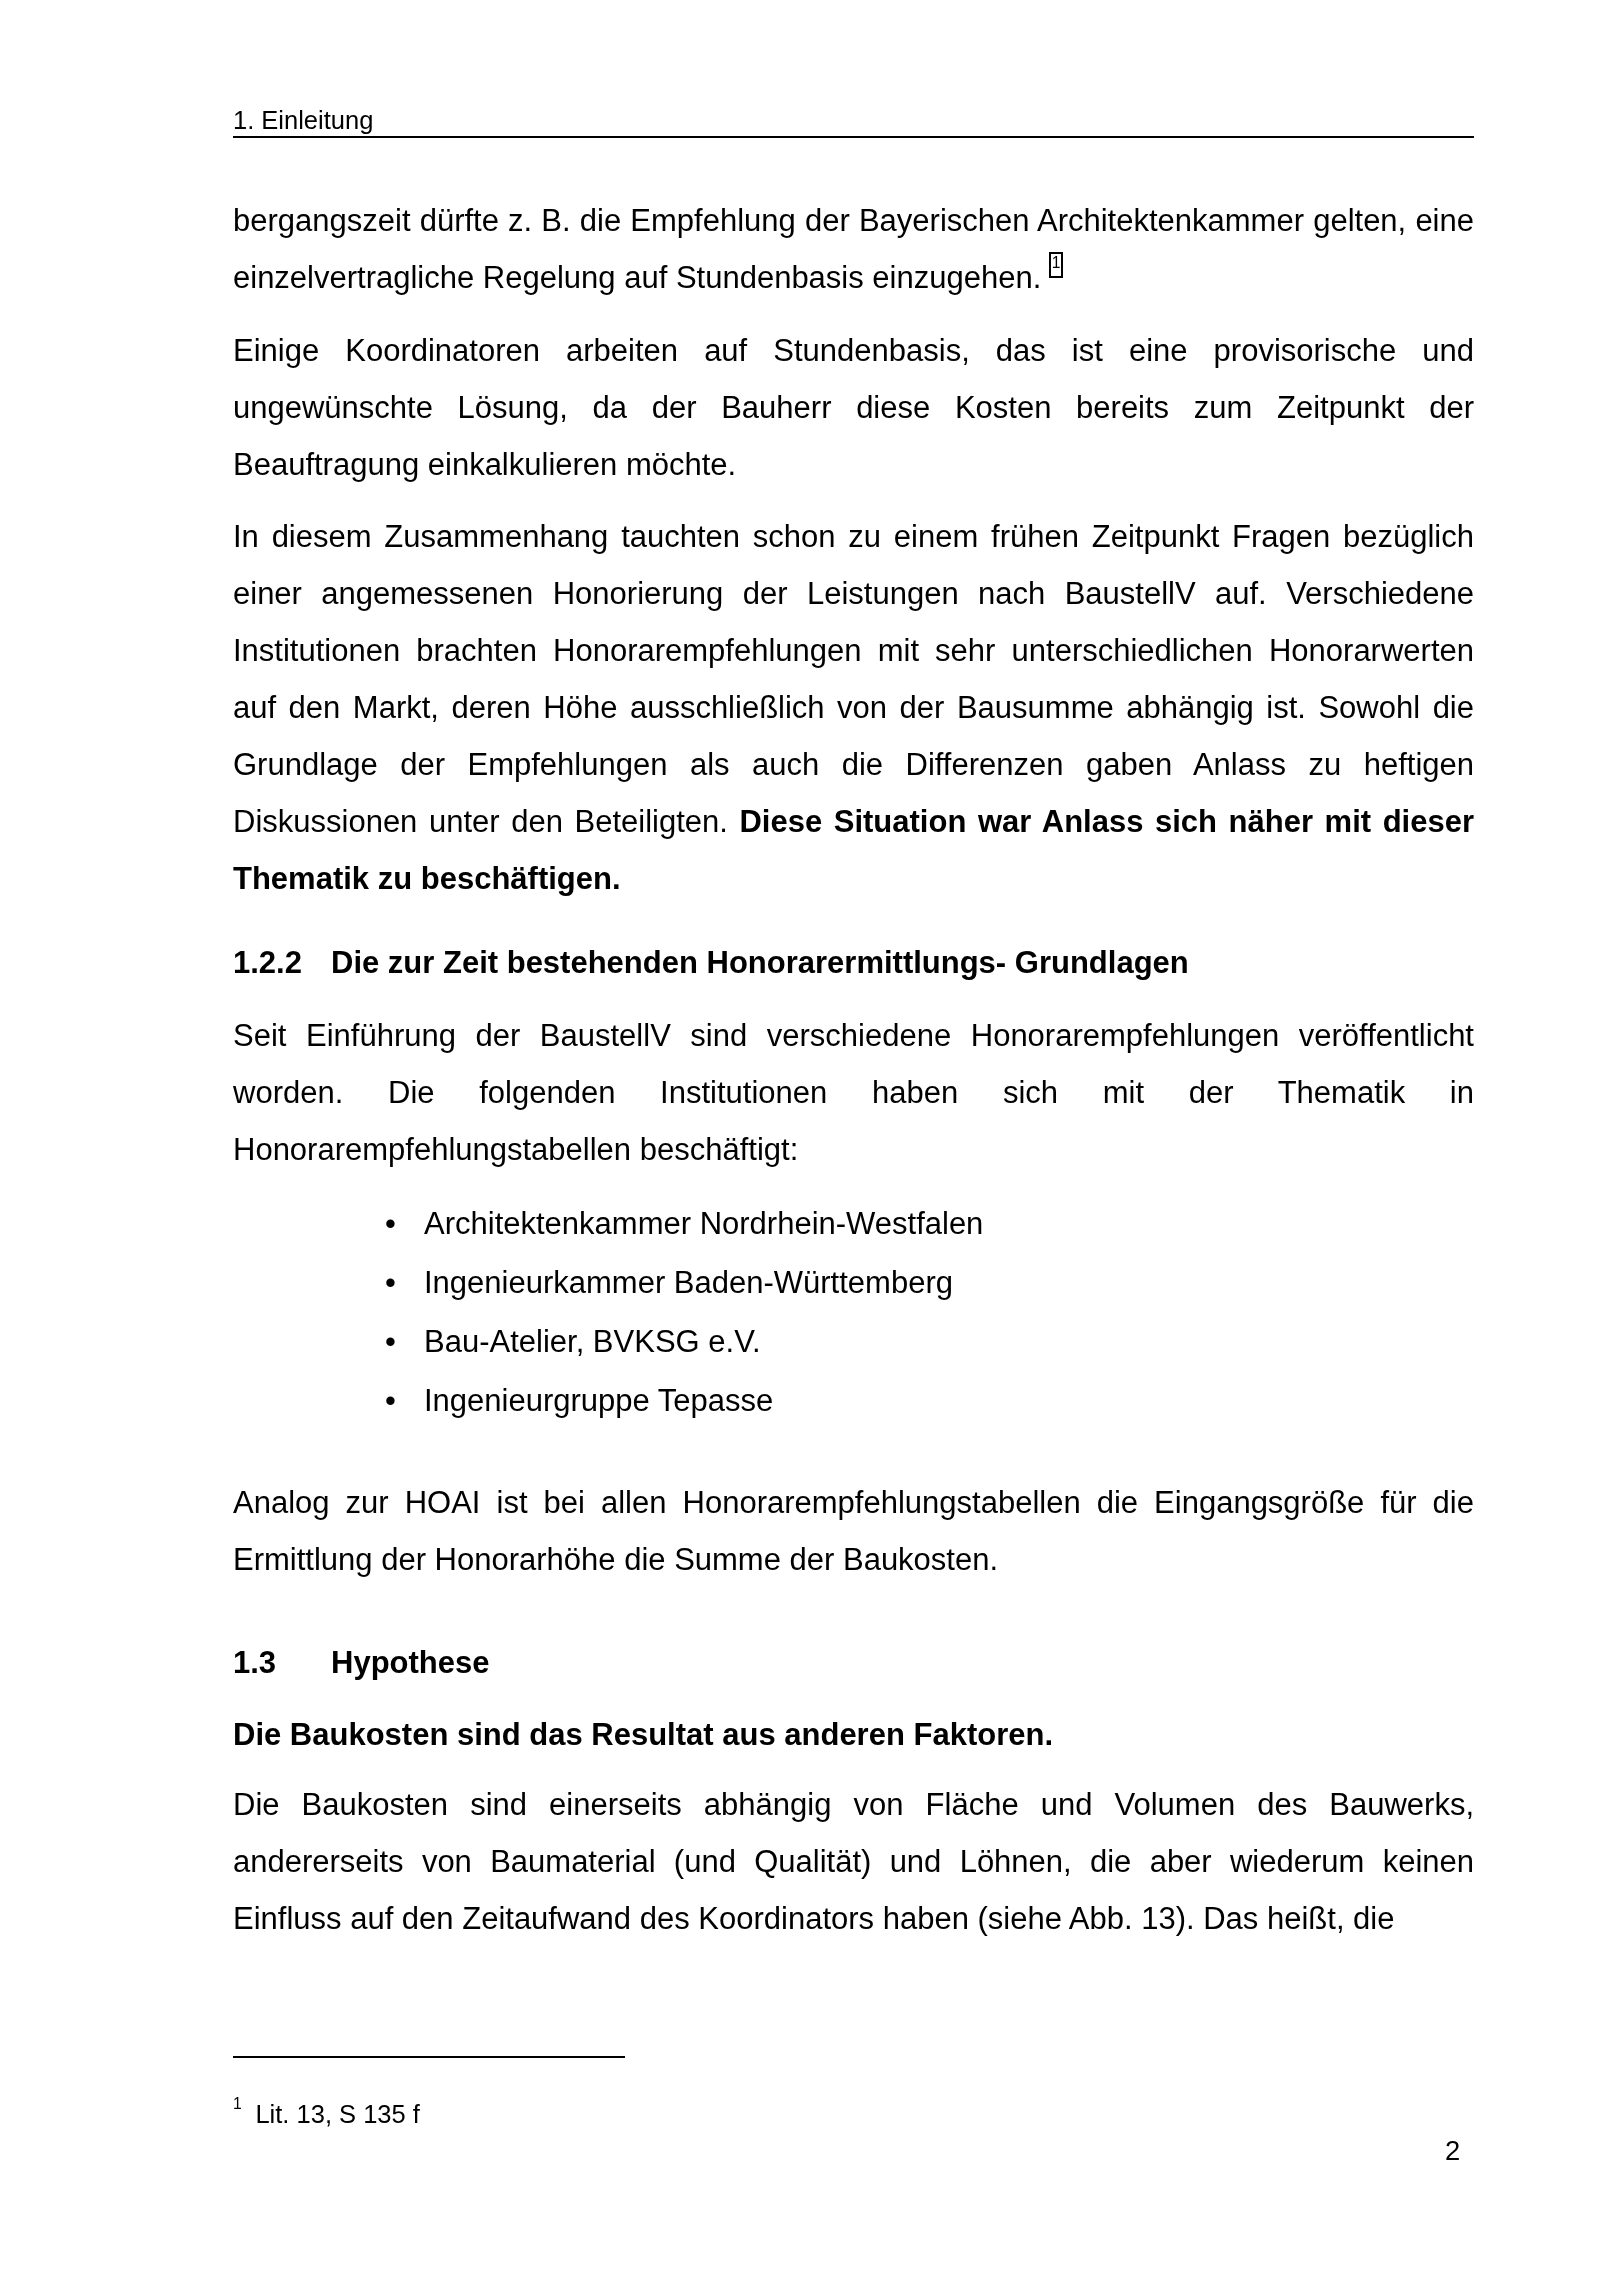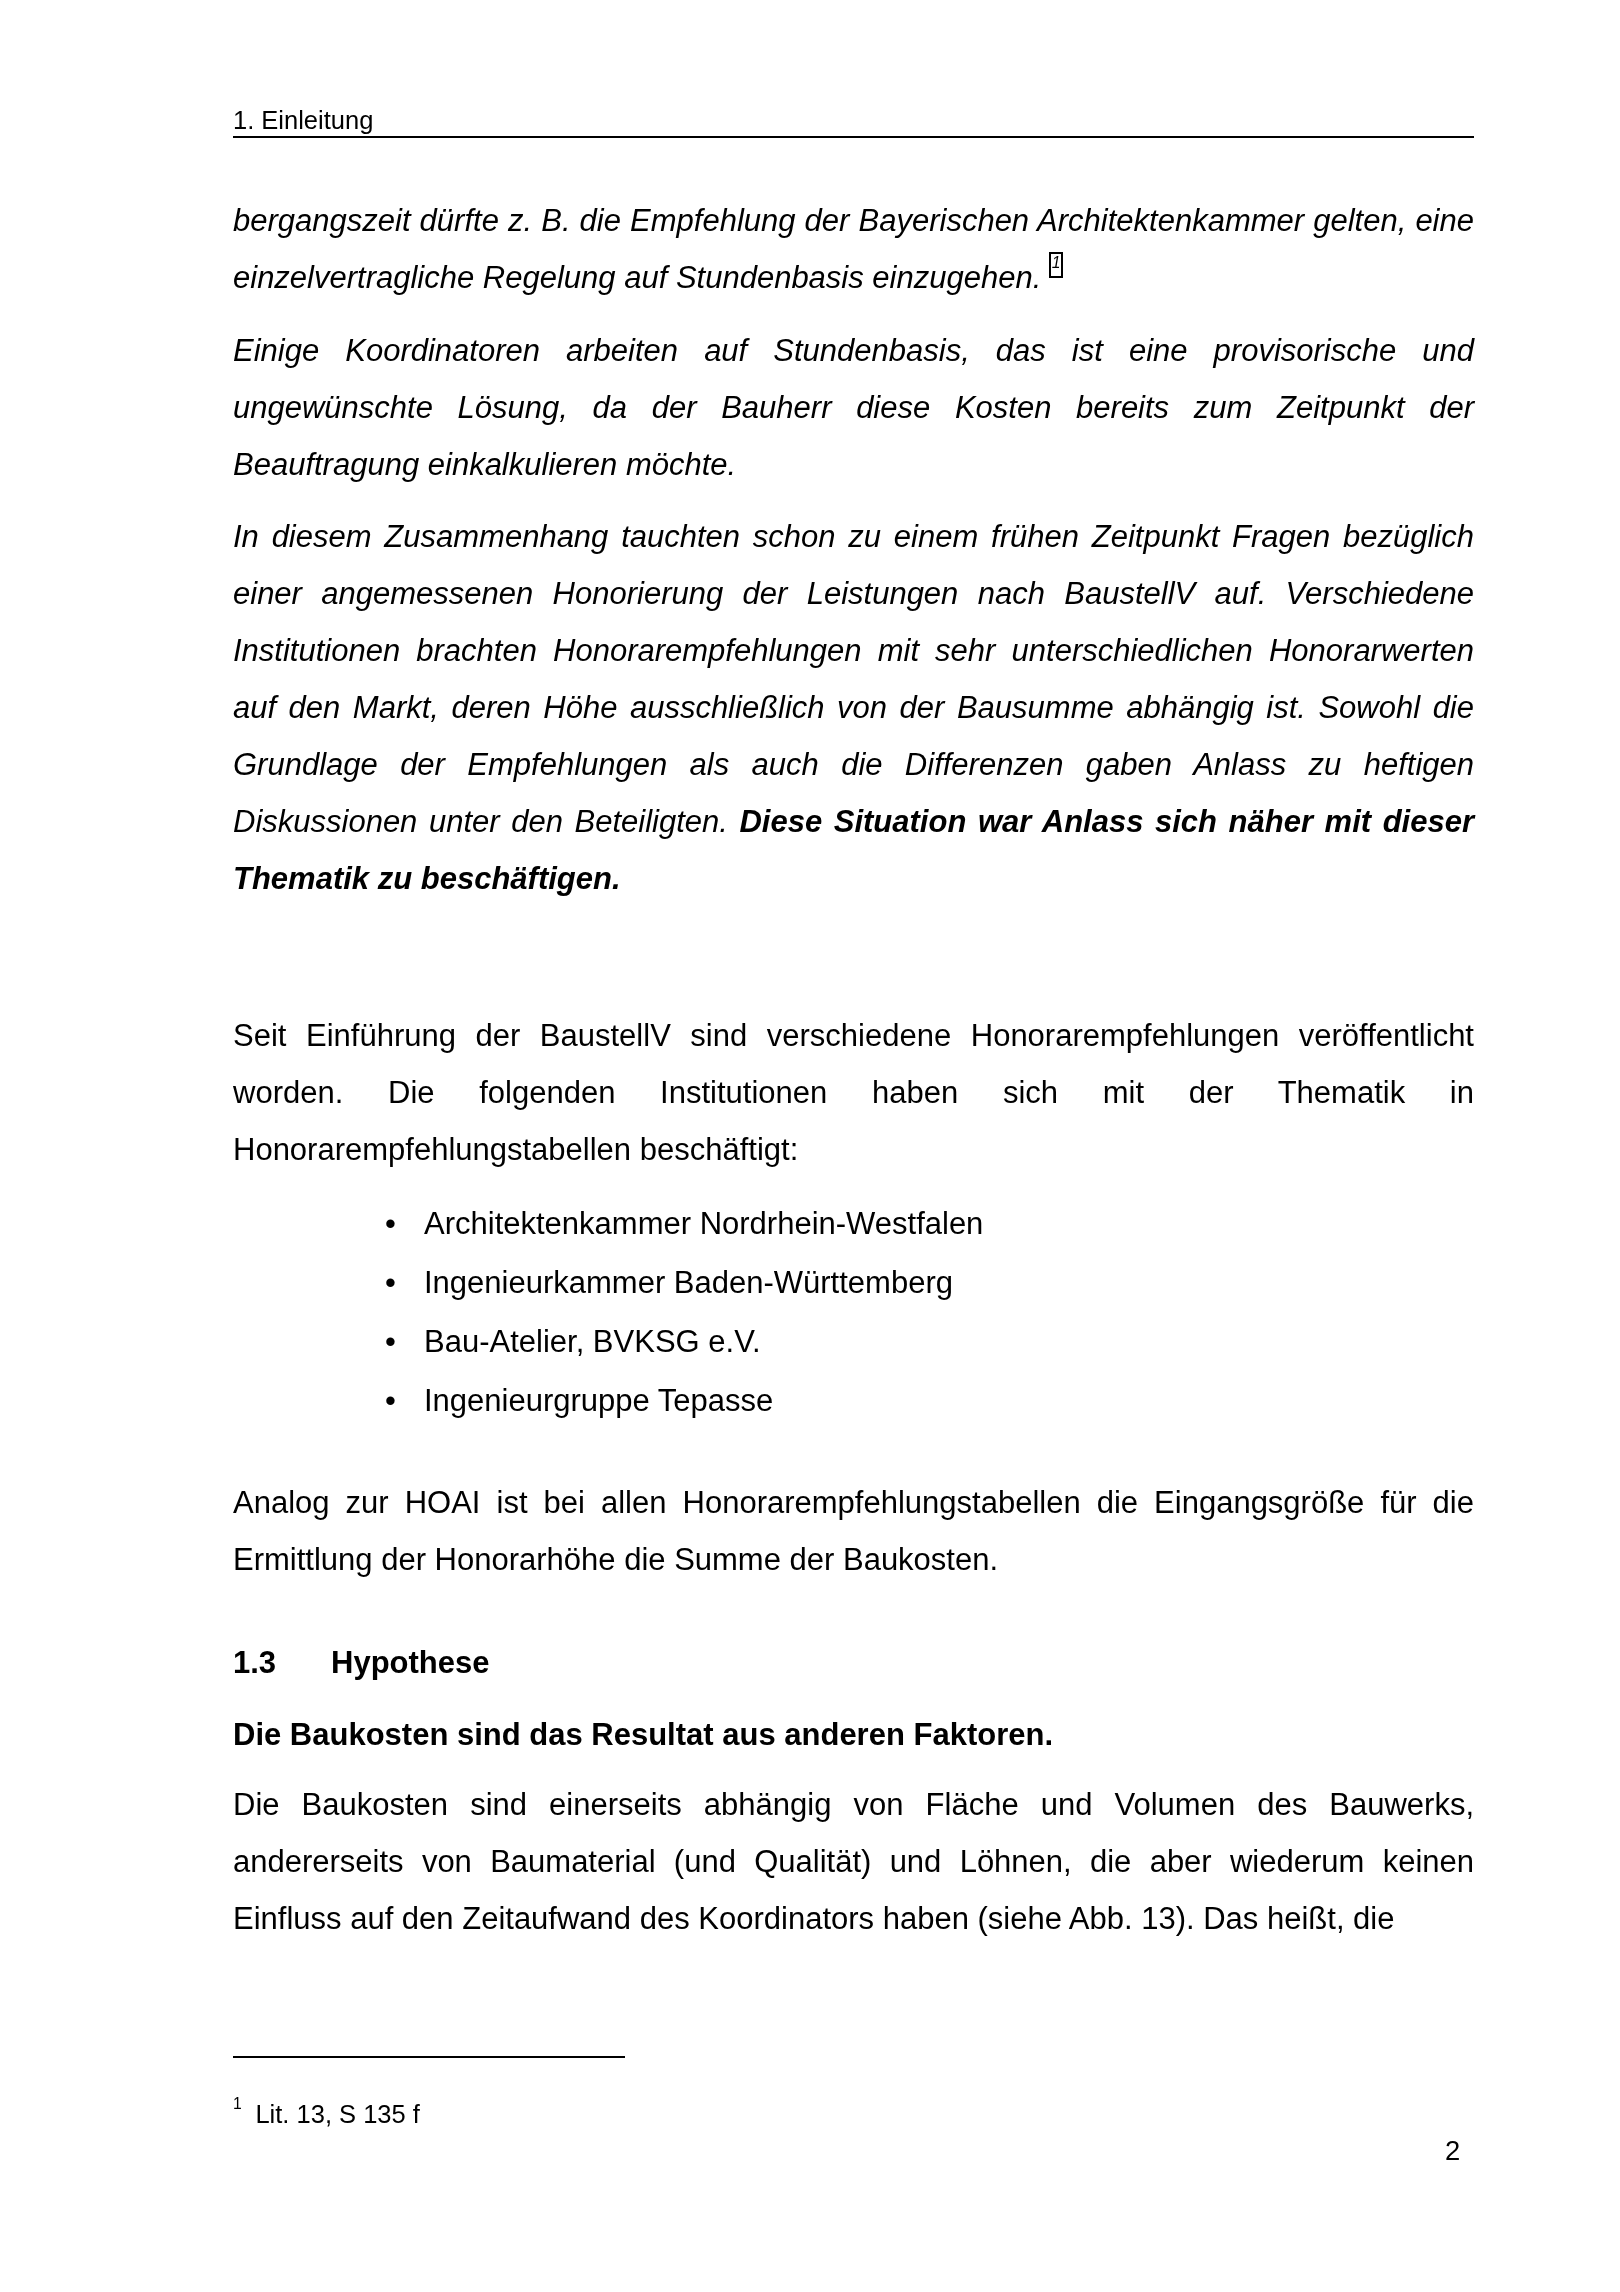--- a/index.html
+++ b/index.html
@@ -26,26 +26,29 @@
   .footnote sup { font-size: 15.7px; vertical-align: 13.7px; margin-right: 13.7px; }
   .page-number { position: absolute; left: 1445px; top: 2135px; font-size: 27.4px; line-height: 31px; }
 </style>
 </head>
 <body>
 
 <div class="page">
 
   <div class="running-head">1. Einleitung</div>
 
-  <div class="body-block" style="top:192px;font-style:italic;">
+  <div class="body-block" style="top:192px;">
     <p class="p"><span>bergangszeit dürfte z. B. die Empfehlung der Bayerischen Architektenkammer gelten, eine einzelvertragliche Regelung auf Stundenbasis einzugehen.</span><span class="fnref">1</span></p>
     <p class="p">Einige Koordinatoren arbeiten auf Stundenbasis, das ist eine provisorische und ungewünschte Lösung, da der Bauherr diese Kosten bereits zum Zeitpunkt der Beauftragung einkalkulieren möchte.</p>
     <p class="p"><span>In diesem Zusammenhang tauchten schon zu einem frühen Zeitpunkt Fragen bezüglich einer angemessenen Honorierung der Leistungen nach BaustellV auf. Verschiedene Institutionen brachten Honorarempfehlungen mit sehr unterschiedlichen Honorarwerten auf den Markt, deren Höhe ausschließlich von der Bausumme abhängig ist. Sowohl die Grundlage der Empfehlungen als auch die Differenzen gaben Anlass zu heftigen Diskussionen unter den Beteiligten.</span> <span class="bold">Diese Situation war Anlass sich näher mit dieser Thematik zu beschäftigen.</span></p>
   </div>
 
+  <div class="heading" style="top:943px;">
+    <span class="num">1.2.2</span><span>Die zur Zeit bestehenden Honorarermittlungs- Grundlagen</span>
+  </div>
 
   <div class="body-block" style="top:1007px;">Seit Einführung der BaustellV sind verschiedene Honorarempfehlungen veröffentlicht worden. Die folgenden Institutionen haben sich mit der Thematik in Honorarempfehlungstabellen beschäftigt:</div>
 
   <ul class="bullets">
     <li>Architektenkammer Nordrhein-Westfalen</li>
     <li>Ingenieurkammer Baden-Württemberg</li>
     <li>Bau-Atelier, BVKSG e.V.</li>
     <li>Ingenieurgruppe Tepasse</li>
   </ul>
 

